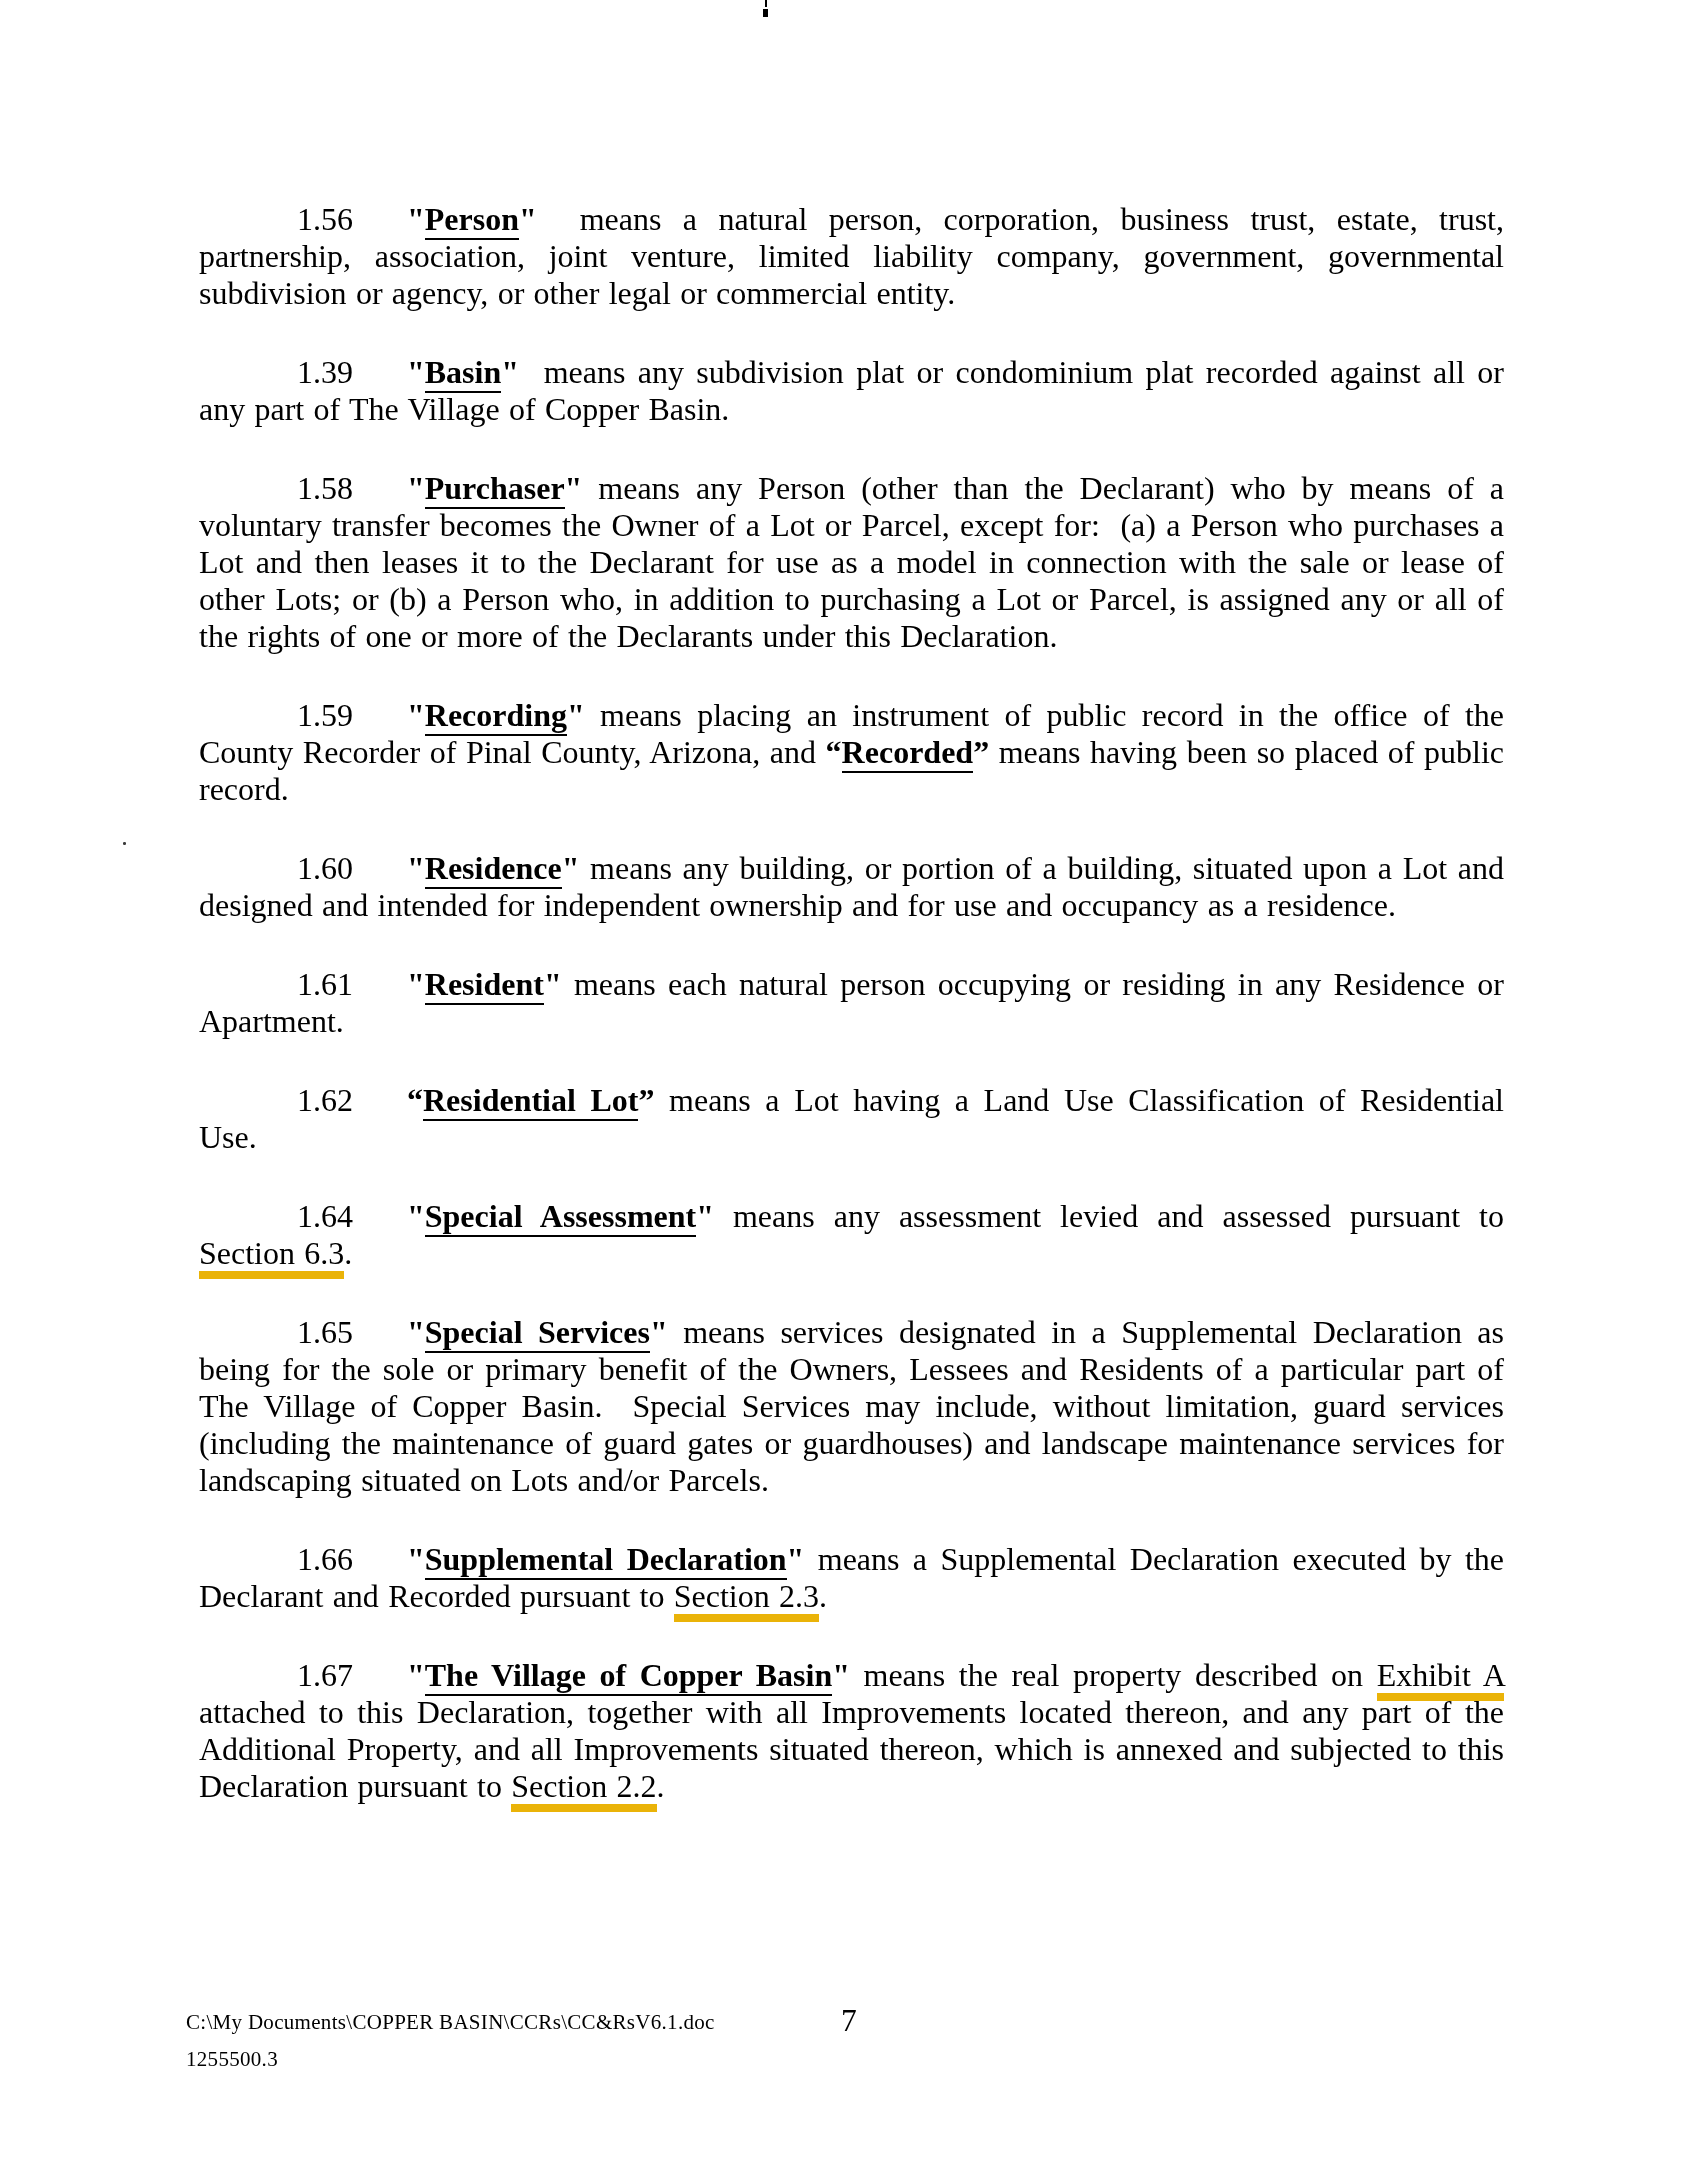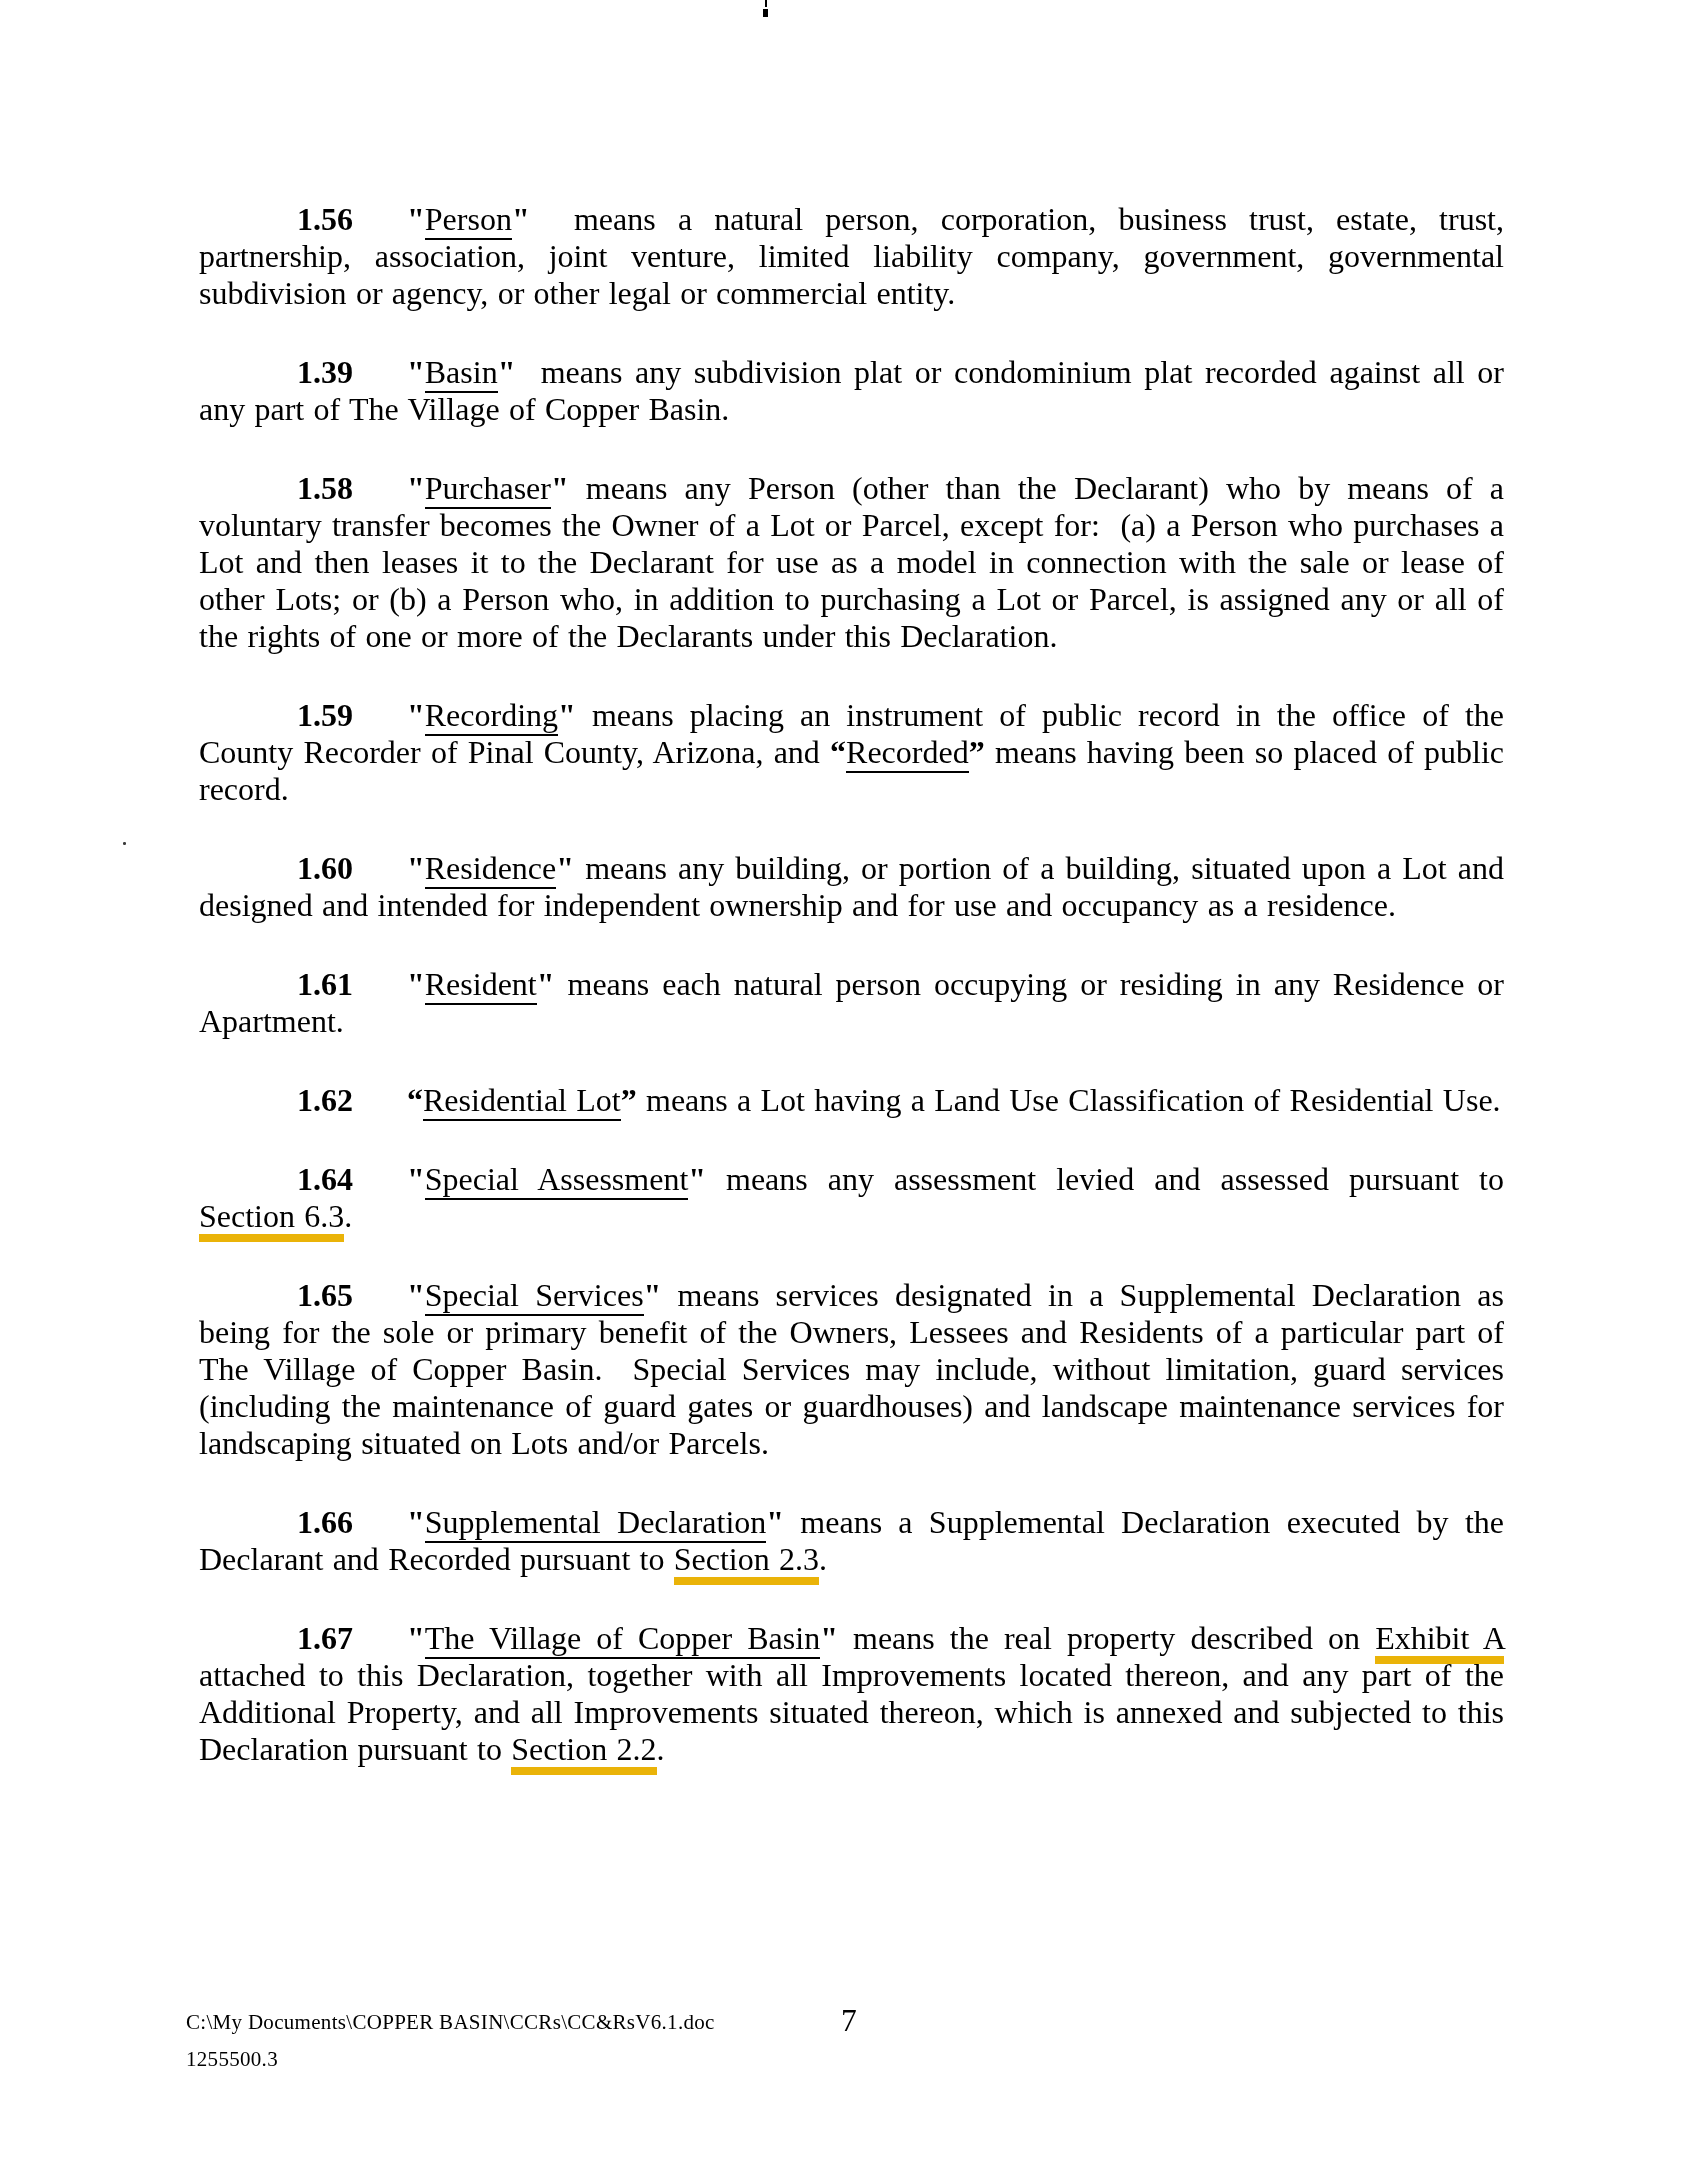--- a/index.html
+++ b/index.html
@@ -21,28 +21,28 @@
   }
   p.para {
     font-size: 32px;
     line-height: 37px;
     margin: 0 0 42px 0;
     text-align: justify;
     text-indent: 98px;
     word-spacing: 1.3px;
   }
   .num {
-    font-weight: 700;
+    font-weight: 400;
     display: inline-block;
     width: 110px;
     text-indent: 0;
   }
   .seg { white-space: pre-wrap; }
   .term {
-    font-weight: 400;
+    font-weight: 700;
     border-bottom: 2.6px solid #000;
     padding-bottom: 1.3px;
   }
   .q { font-weight: 700; }
   .ref { border-bottom: 8px solid #eab308; }
   .footer {
     position: absolute;
     left: 186px;
     top: 2004px;
     font-size: 21px;

